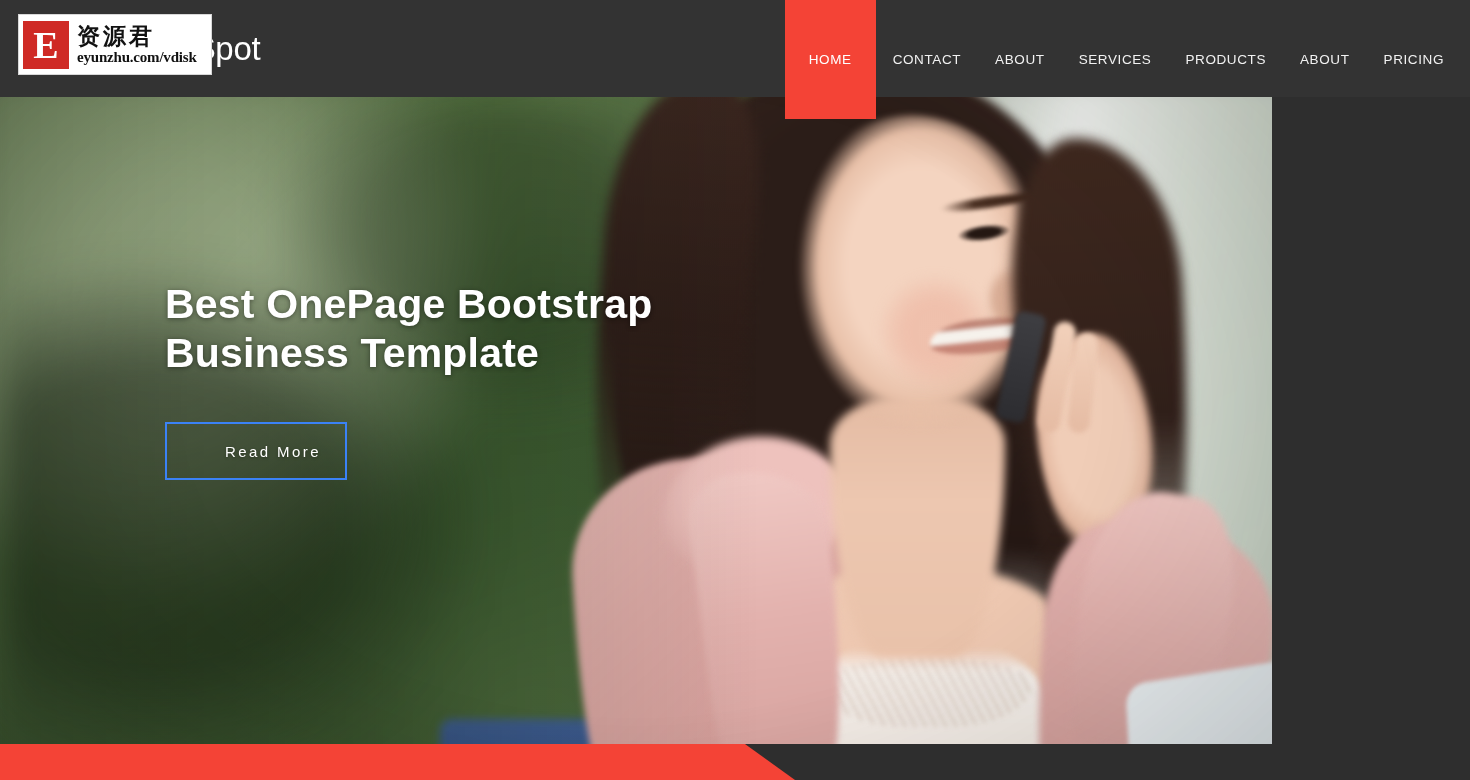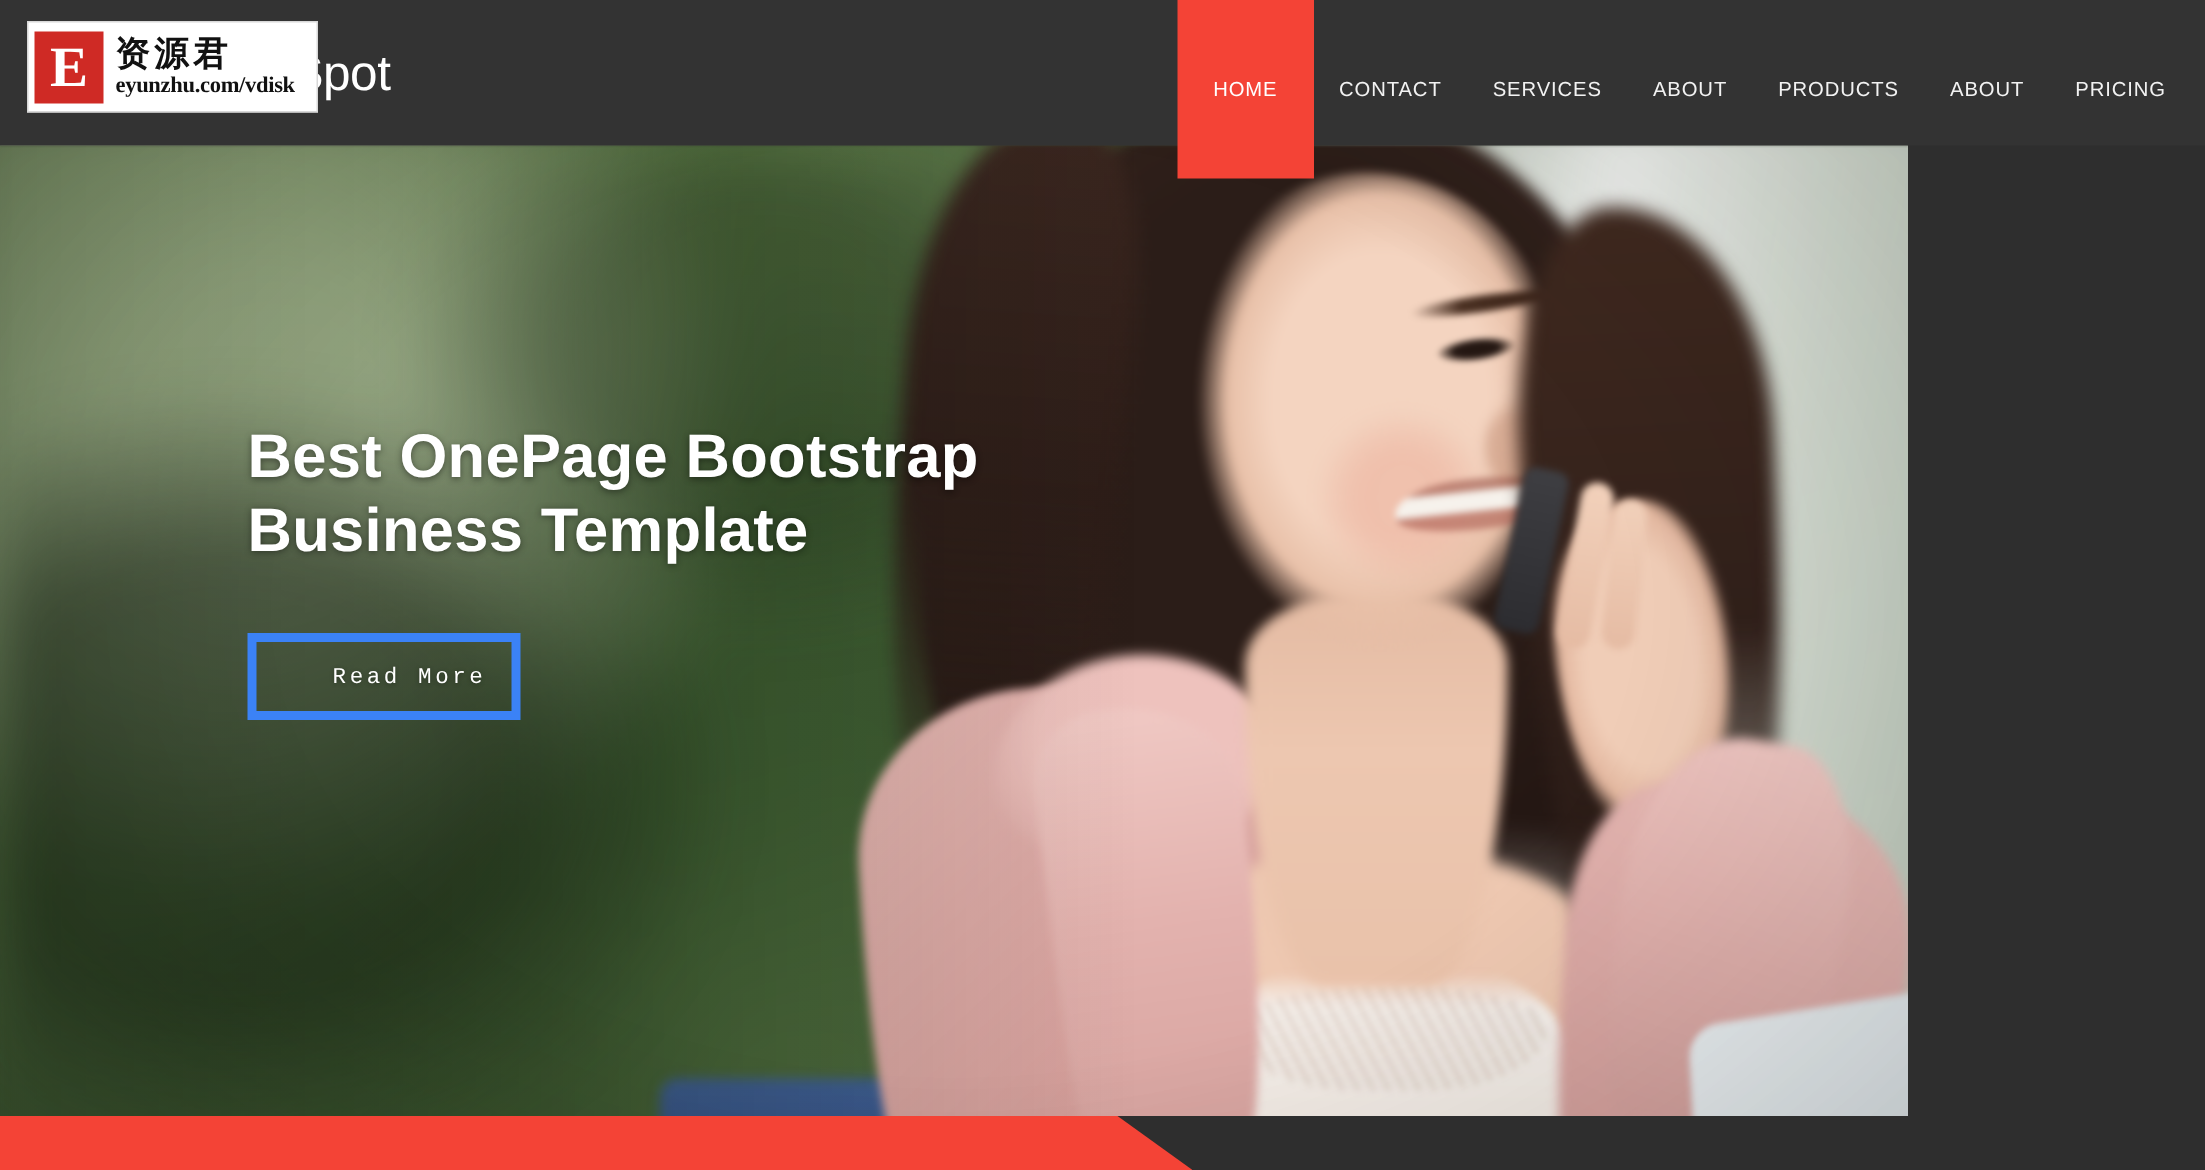--- a/index.html
+++ b/index.html
@@ -418,26 +418,26 @@
     letter-spacing:0.2px;
     text-shadow:0 1px 5px rgba(0,0,0,0.45);
     margin:0;
   }
   .hero-title .line { display:block; }
   .hero-cta {
     display:inline-flex;
     align-items:center; justify-content:center;
     margin-top:44px;
     width:182px; height:58px;
-    border:6px solid #3b82f6;
+    border:2px solid #3b82f6;
     background:transparent;
     color:#ffffff;
     font-size:15px;
     letter-spacing:2.4px;
-    font-family:Liberation Mono, monospace;
+    font-family:Liberation Sans, sans-serif;
     cursor:pointer;
     text-decoration:none;
     text-shadow:0 1px 3px rgba(0,0,0,0.35);
     padding-left:34px;
   }
 
   
   .bottom-bands {
     position:absolute;
     left:0; bottom:0;
@@ -472,22 +472,22 @@
       </div>
       <div class="wm-right">
         <div class="wm-cn">资源君</div>
         <div class="wm-url">eyunzhu.com/vdisk</div>
       </div>
     </div>
 
     <nav class="main-nav">
       <a class="nav-item is-active" href="#">HOME</a>
       <a class="nav-item" href="#">CONTACT</a>
+      <a class="nav-item" href="#">ABOUT</a>
       <a class="nav-item" href="#">SERVICES</a>
-      <a class="nav-item" href="#">ABOUT</a>
       <a class="nav-item" href="#">PRODUCTS</a>
       <a class="nav-item" href="#">ABOUT</a>
       <a class="nav-item" href="#">PRICING</a>
     </nav>
   </header>
 
   <section class="hero">
 
     <div class="hero-photo">
       <div class="bg-foliage"></div>

